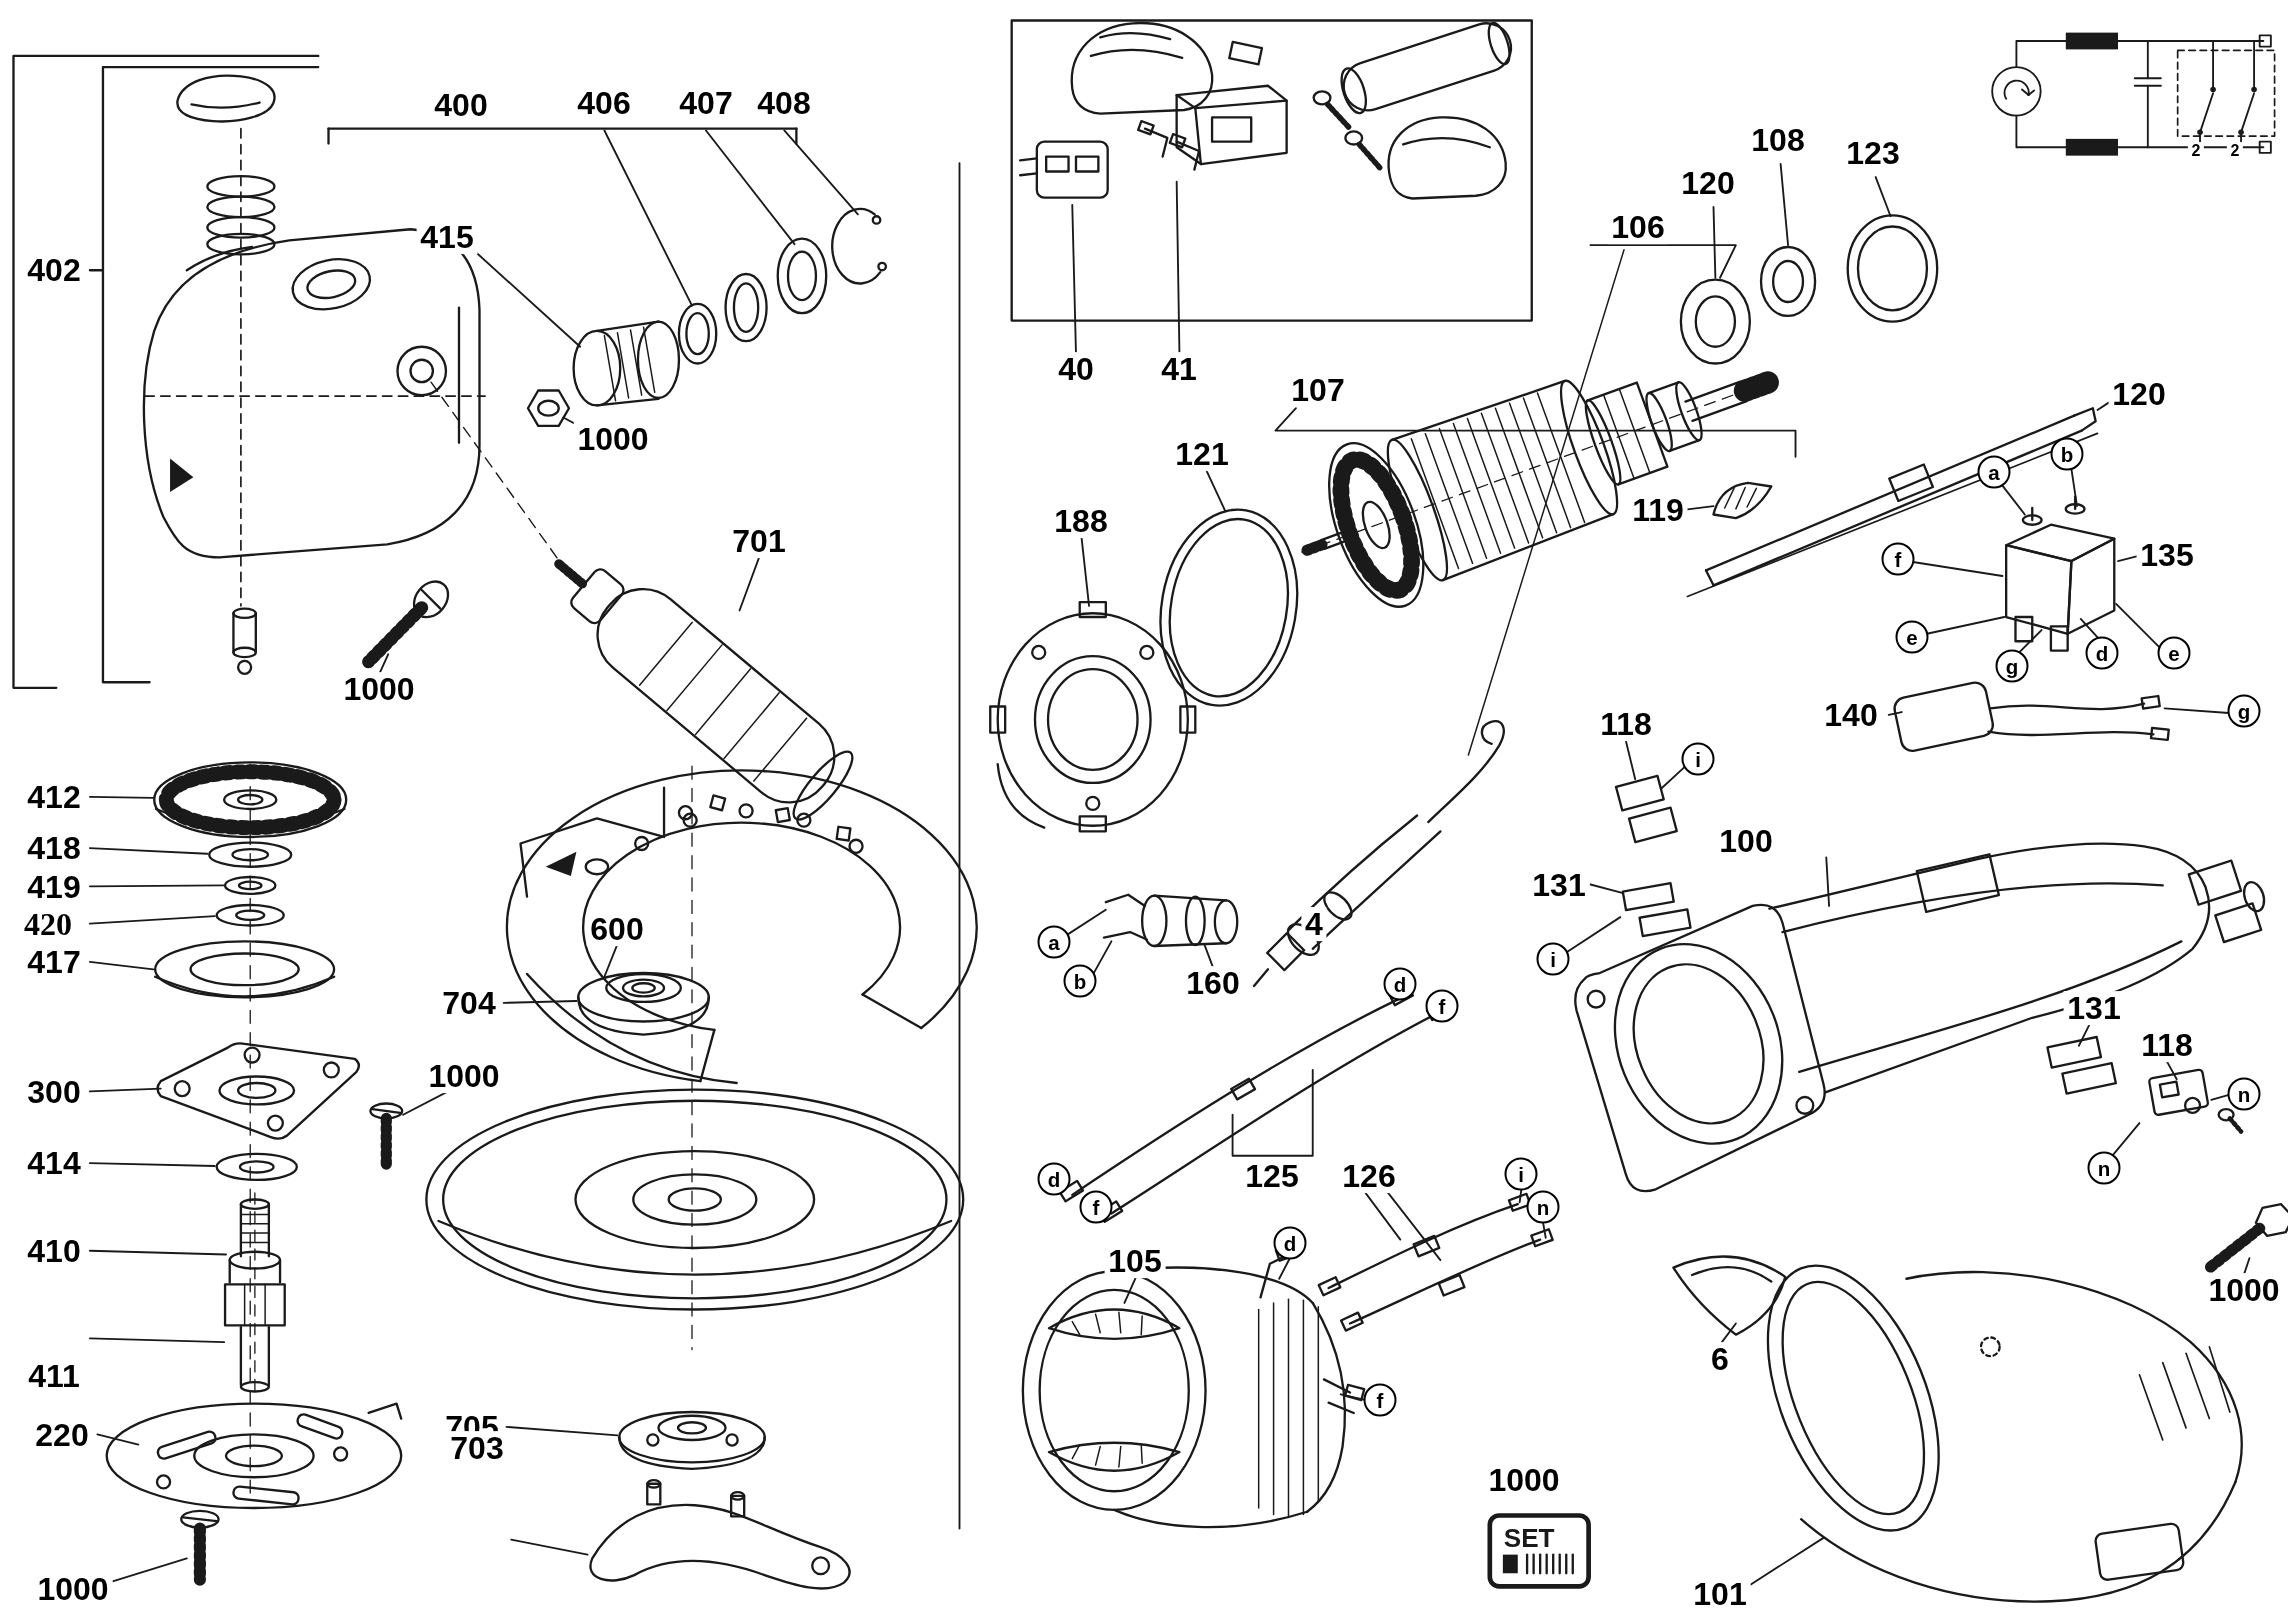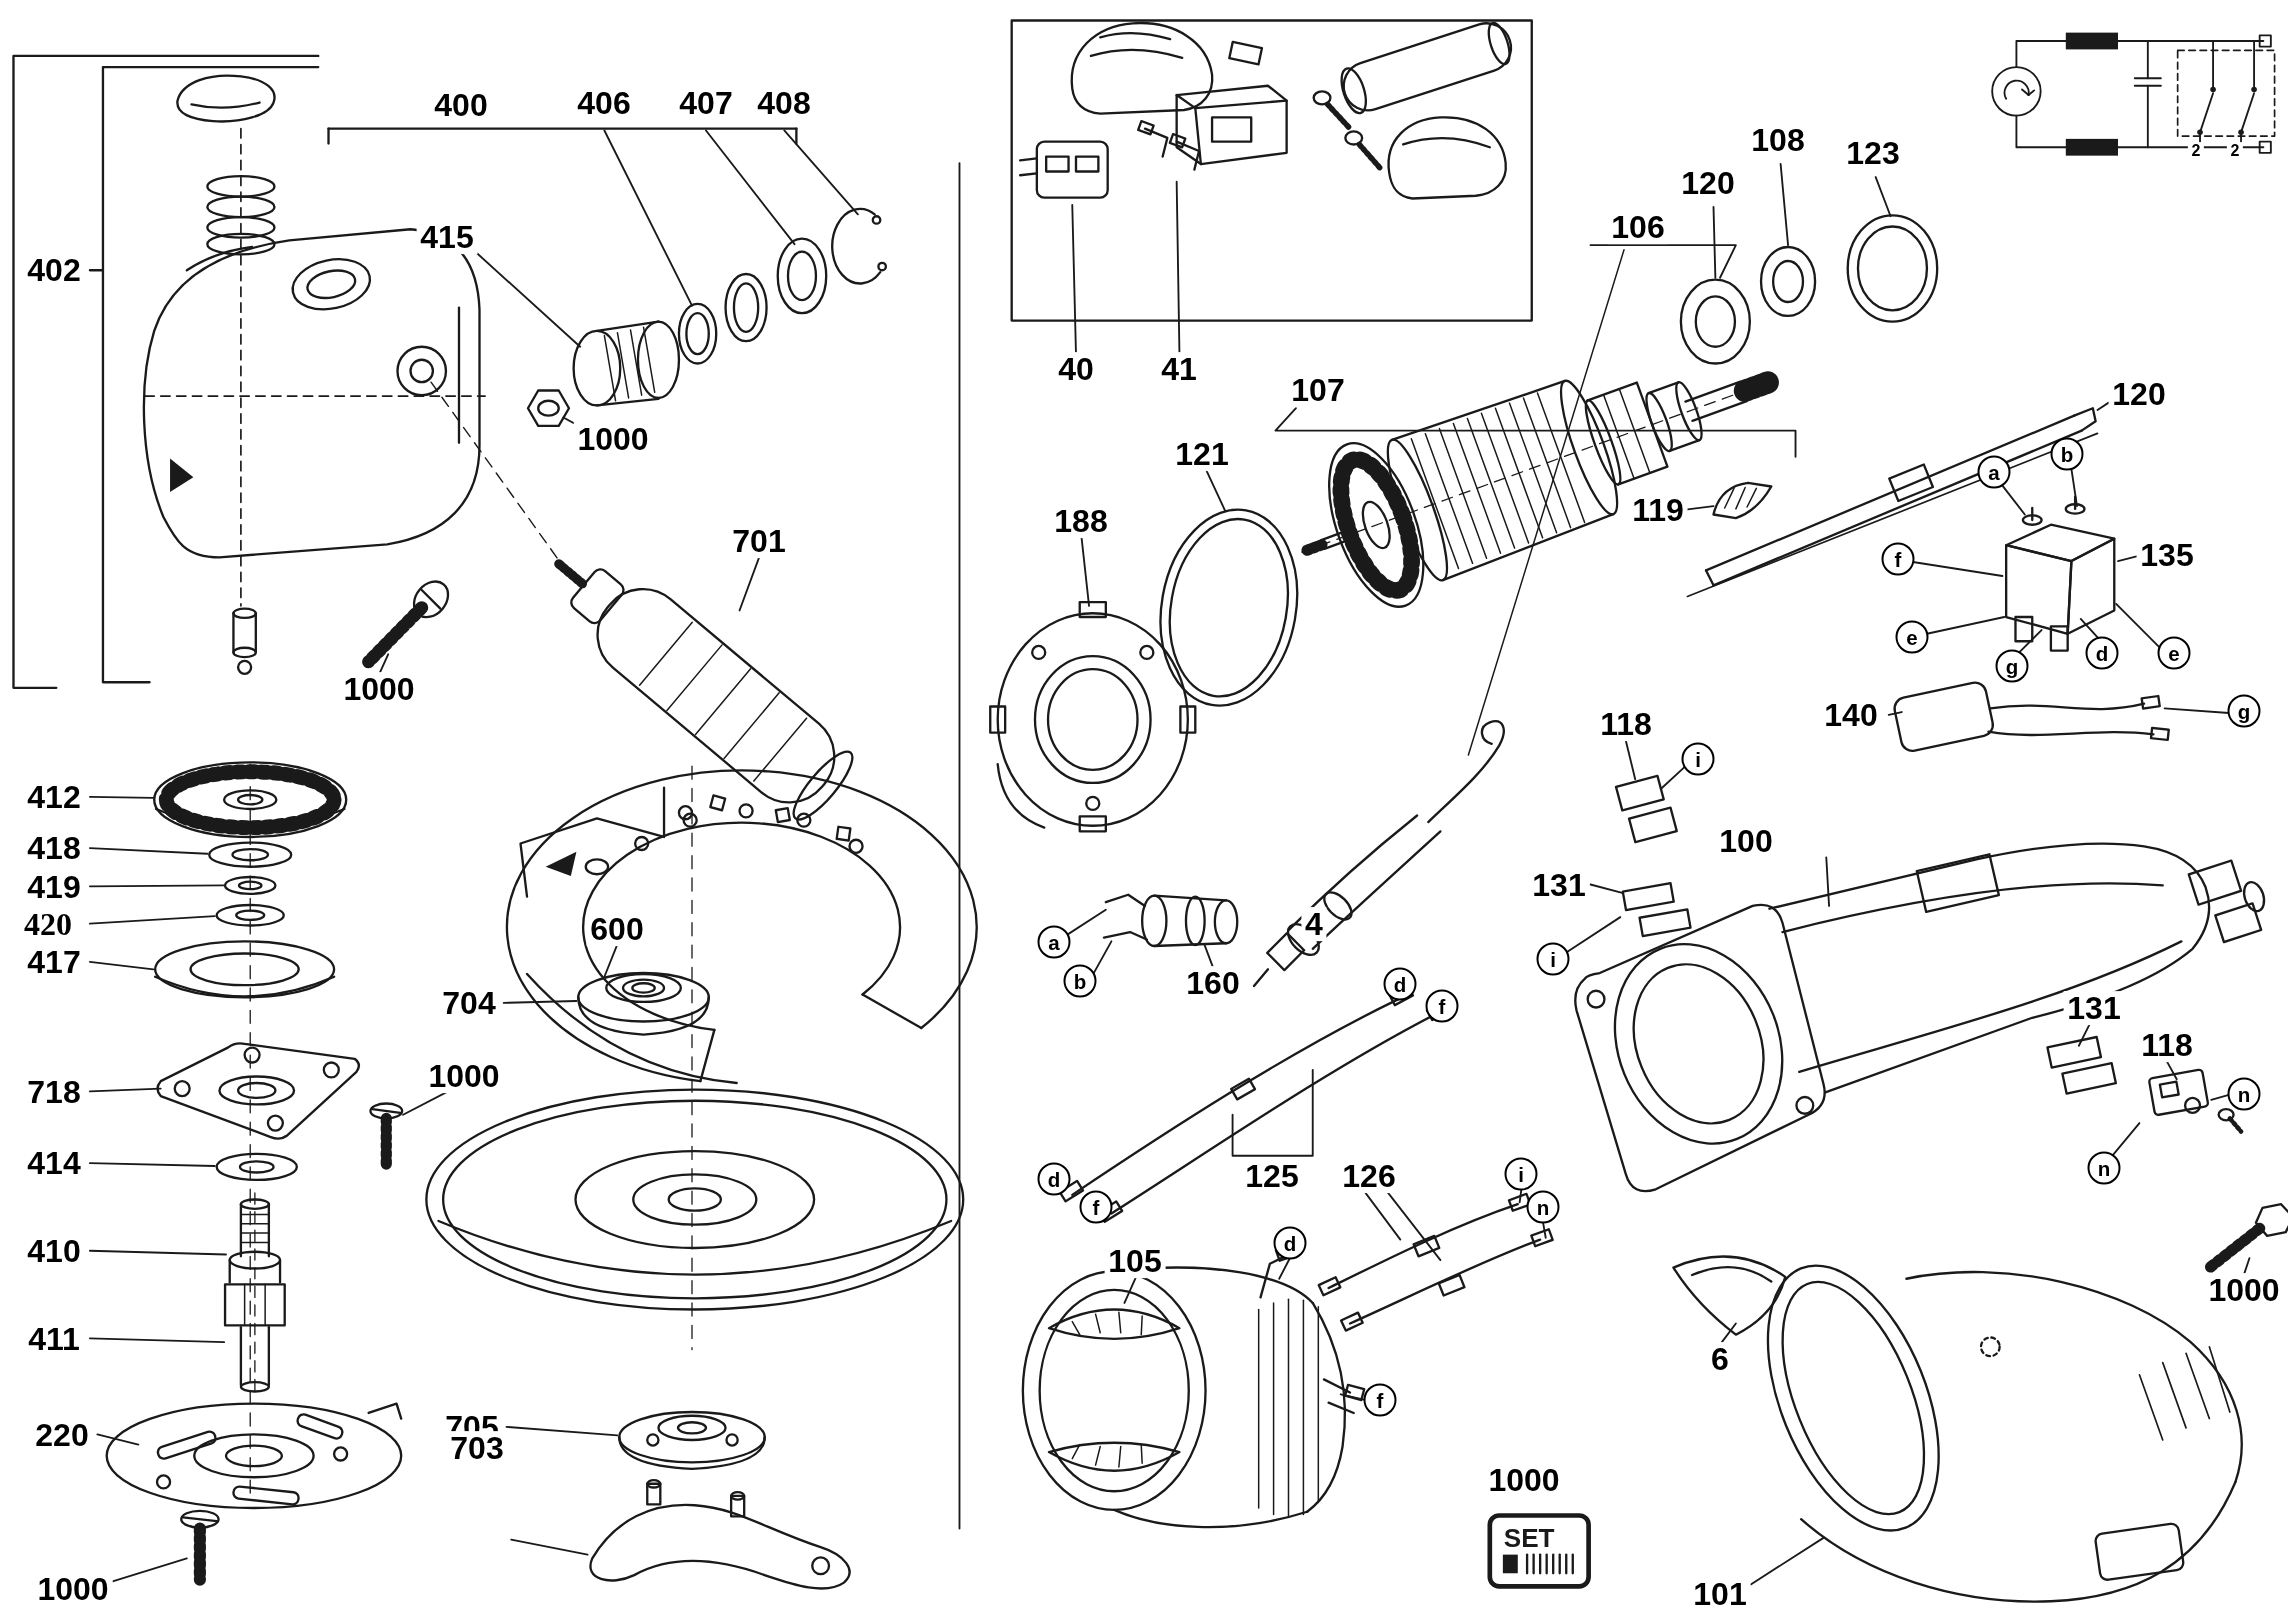--- a/index.html
+++ b/index.html
@@ -655,24 +655,24 @@
       <div class="part-label" style="left: 54px; top: 270px;">402</div>
       <div class="part-label" style="left: 447px; top: 237px;">415</div>
       <div class="part-label" style="left: 613px; top: 439px;">1000</div>
       <div class="part-label" style="left: 379px; top: 689px;">1000</div>
       <div class="part-label" style="left: 759px; top: 541px;">701</div>
       <div class="part-label" style="left: 54px; top: 797px;">412</div>
       <div class="part-label" style="left: 54px; top: 848px;">418</div>
       <div class="part-label" style="left: 54px; top: 887px;">419</div>
       <div class="part-label" style="left: 48px; top: 924px; font-family: Liberation Serif, serif;">420</div>
       <div class="part-label" style="left: 54px; top: 962px;">417</div>
-      <div class="part-label" style="left: 54px; top: 1092px;">718</div>
+      <div class="part-label" style="left: 54px; top: 1092px;">300</div>
       <div class="part-label" style="left: 54px; top: 1163px;">414</div>
       <div class="part-label" style="left: 54px; top: 1251px;">410</div>
-      <div class="part-label" style="left: 54px; top: 1339px;">411</div>
+      <div class="part-label" style="left: 54px; top: 1376px;">411</div>
       <div class="part-label" style="left: 62px; top: 1435px;">220</div>
       <div class="part-label" style="left: 73px; top: 1589px;">1000</div>
       <div class="part-label" style="left: 617px; top: 929px;">600</div>
       <div class="part-label" style="left: 469px; top: 1003px;">704</div>
       <div class="part-label" style="left: 464px; top: 1076px;">1000</div>
       <div class="part-label" style="left: 472px; top: 1427px;">705</div>
       <div class="part-label" style="left: 477px; top: 1448px;">703</div>
       <div class="part-label" style="left: 1076px; top: 369px;">40</div>
       <div class="part-label" style="left: 1179px; top: 369px;">41</div>
       <div class="part-label" style="left: 1318px; top: 390px;">107</div>

